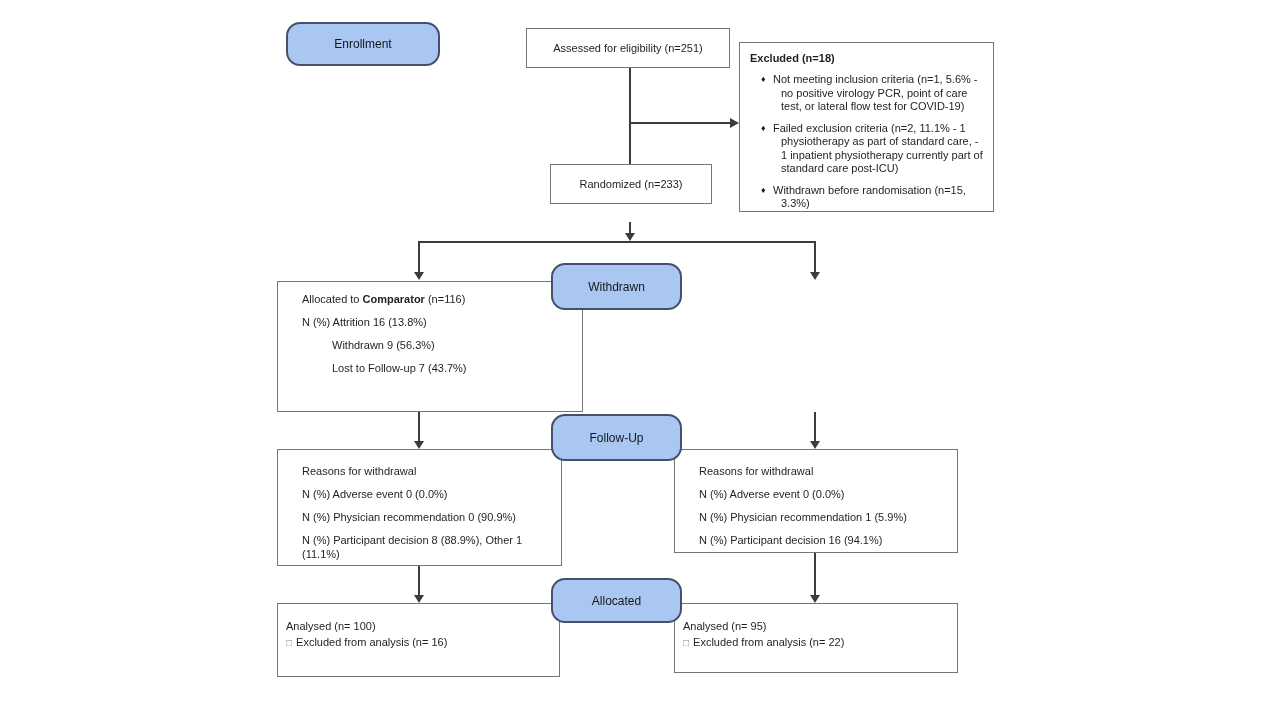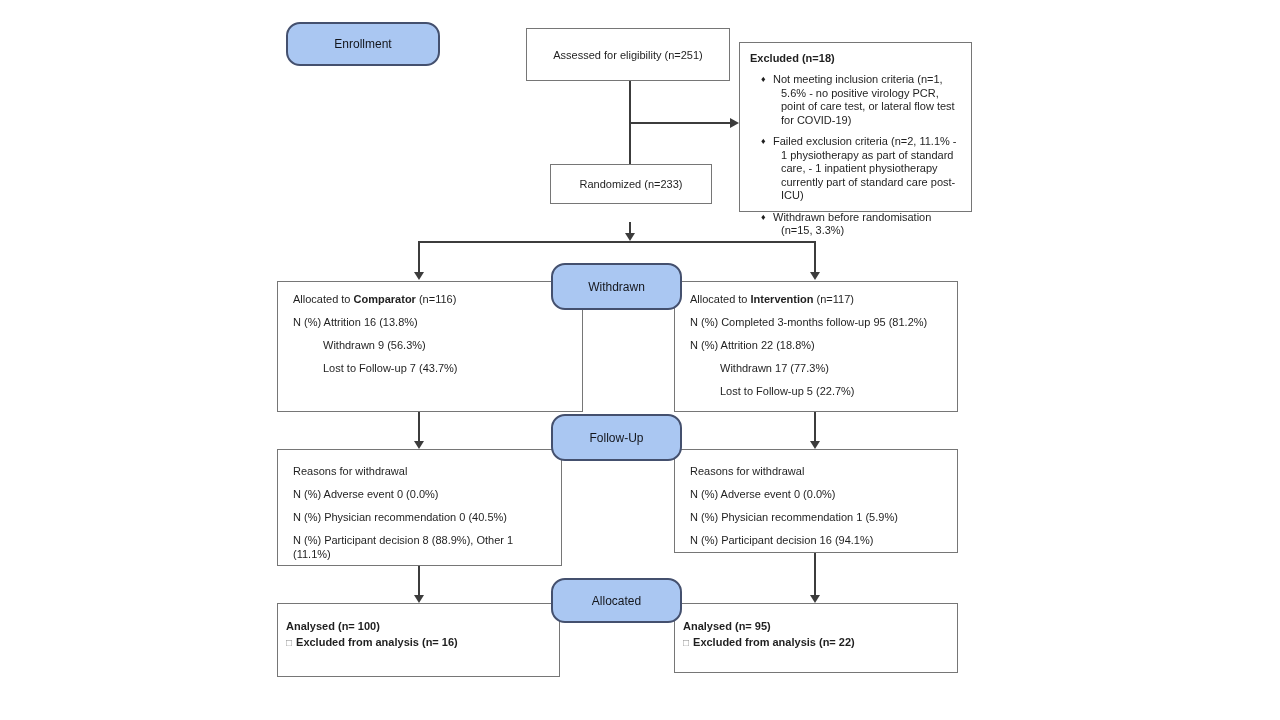--- a/index.html
+++ b/index.html
@@ -29,35 +29,35 @@
   .arrow-down{
     position:absolute;width:0;height:0;z-index:2;
     border-left:5.5px solid transparent;border-right:5.5px solid transparent;
     border-top:8px solid var(--line);
   }
   .arrow-right{
     position:absolute;width:0;height:0;z-index:2;
     border-top:5.5px solid transparent;border-bottom:5.5px solid transparent;
     border-left:9px solid var(--line);
   }
-  .pad-box{padding:10px 8px 0 15px;}
+  .pad-box{padding:10px 8px 0 24px;}
   .pad-box p{margin:0 0 9px 0;}
   .indent{padding-left:30px;}
   .gap-top{margin-top:7px !important;}
   .arm{font-weight:bold;}
   .excl-title{font-weight:bold;margin:0 0 8px 0;}
   ul.bullets{list-style:none;margin:0;padding:0;}
   ul.bullets li{
     position:relative;padding-left:31px;text-indent:-8px;
     margin-bottom:8px;line-height:13.5px;
   }
   ul.bullets li .diamond{
     position:absolute;left:11px;top:0;text-indent:0;font-size:9px;
   }
-  .analysis-lines{padding:14px 8px 6px 8px;line-height:16px;font-weight:bold;}
+  .analysis-lines{padding:14px 8px 6px 8px;line-height:16px;}
   .tofu{color:#8a8a8a;font-size:10px;padding-right:4px;}
 </style>
 </head>
 <body>
 
 <div id="canvas">
 
   <div class="vline" style="left:629px;top:68px;width:2px;height:114px;"></div>
   <div class="hline" style="left:629px;top:122px;width:102px;height:2px;"></div>
   <div class="arrow-right" style="left:730px;top:117.5px;"></div>
@@ -87,25 +87,25 @@
   <div class="badge" style="left:551px;top:263px;width:131px;height:47px;">
     <span>Withdrawn</span>
   </div>
   <div class="badge" style="left:551px;top:414px;width:131px;height:47px;">
     <span>Follow-Up</span>
   </div>
   <div class="badge" style="left:551px;top:578px;width:131px;height:45px;">
     <span>Allocated</span>
   </div>
 
-  <div class="box center" style="left:526px;top:28px;width:204px;height:53px;">
+  <div class="box center" style="left:526px;top:28px;width:204px;height:40px;">
     <span>Assessed for eligibility (n=251)</span>
   </div>
 
-  <div class="box" style="left:739px;top:42px;width:233px;height:170px;padding:8px 8px 0 10px;">
+  <div class="box" style="left:739px;top:42px;width:255px;height:170px;padding:8px 8px 0 10px;">
     <p class="excl-title">Excluded (n=18)</p>
     <ul class="bullets">
       <li>
         <span class="diamond">♦</span>
         <span>Not meeting inclusion criteria (n=1, 5.6% - no positive virology PCR, point of care test, or lateral flow test for COVID-19)</span>
       </li>
       <li>
         <span class="diamond">♦</span>
         <span>Failed exclusion criteria (n=2, 11.1% - 1 physiotherapy as part of standard care, - 1 inpatient physiotherapy currently part of standard care post-ICU)</span>
       </li>
@@ -120,32 +120,25 @@
     <span>Randomized (n=233)</span>
   </div>
 
   <div class="box pad-box" style="left:277px;top:281px;width:306px;height:131px;">
     <p><span>Allocated to </span><span class="arm">Comparator</span><span> (n=116)</span></p>
     <p>N (%) Attrition 16 (13.8%)</p>
     <p class="indent">Withdrawn 9 (56.3%)</p>
     <p class="indent gap-top">Lost to Follow-up 7 (43.7%)</p>
   </div>
 
-  <div class="box pad-box" style="left:674px;top:281px;width:284px;height:131px;">
-    <p><span>Allocated to </span><span class="arm">Intervention</span><span> (n=117)</span></p>
-    <p>N (%) Completed 3-months follow-up 95 (81.2%)</p>
-    <p>N (%) Attrition 22 (18.8%)</p>
-    <p class="indent">Withdrawn 17 (77.3%)</p>
-    <p class="indent gap-top">Lost to Follow-up 5 (22.7%)</p>
-  </div>
 
   <div class="box pad-box" style="left:277px;top:449px;width:285px;height:117px;padding-top:14px;">
     <p>Reasons for withdrawal</p>
     <p>N (%) Adverse event 0 (0.0%)</p>
-    <p>N (%) Physician recommendation 0 (40.5%)</p>
+    <p>N (%) Physician recommendation 0 (90.9%)</p>
     <p>N (%) Participant decision 8 (88.9%), Other 1 (11.1%)</p>
   </div>
 
   <div class="box pad-box" style="left:674px;top:449px;width:284px;height:104px;padding-top:14px;">
     <p>Reasons for withdrawal</p>
     <p>N (%) Adverse event 0 (0.0%)</p>
     <p>N (%) Physician recommendation 1 (5.9%)</p>
     <p>N (%) Participant decision 16 (94.1%)</p>
   </div>
 

